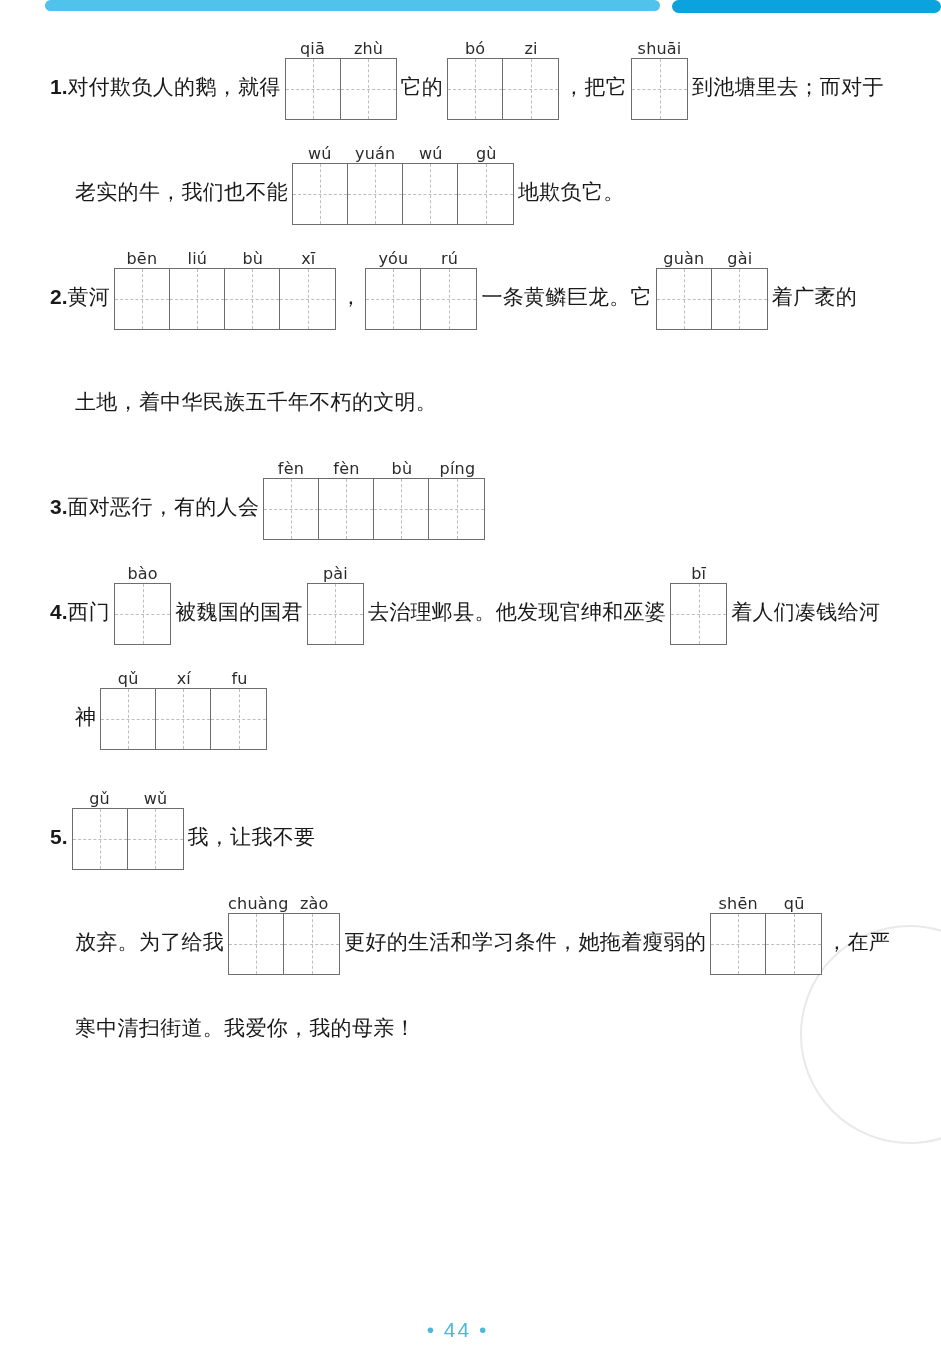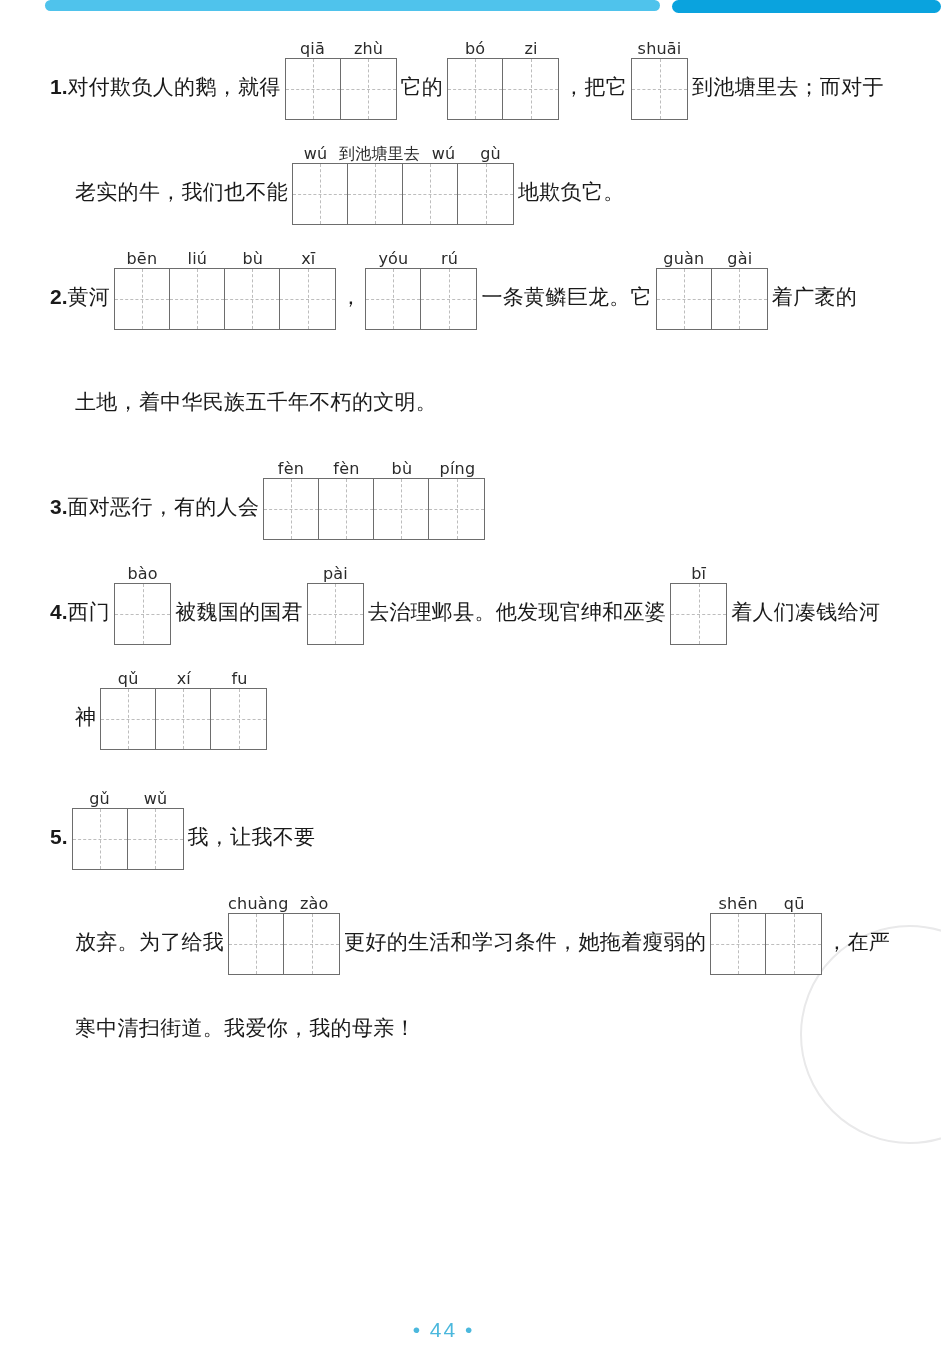--- a/index.html
+++ b/index.html
@@ -139,21 +139,21 @@
     content: "";
     position: absolute;
     top: 50%; left: 0; right: 0;
     height: 0;
     border-top: 1px dashed #bdbdbd;
   }
 
   
   .footer {
     position: absolute;
-    left: 4px; top: 1318px;
+    left: 18px; top: 1318px;
     width: 879px;
     text-align: center;
     font-family: "Liberation Sans", sans-serif;
     font-size: 21px;
     color: #4bb8dd;
     letter-spacing: 2px;
   }
 </style>
 </head>
 <body>
@@ -202,21 +202,21 @@
         </div>
         <span class="txt">到池塘里去；而对于</span>
       </div>
     </div>
     <div class="line" style="top: 123px;">
       <div class="line-inner" style="margin-left: 75px;">
         <span class="txt">老实的牛，我们也不能</span>
         <div class="blank">
           <div class="pinyin-row">
             <span class="pinyin">wú</span>
-            <span class="pinyin">到池塘里去</span>
+            <span class="pinyin">yuán</span>
             <span class="pinyin">wú</span>
             <span class="pinyin">gù</span>
           </div>
           <div class="grid">
             <div class="cell"></div>
             <div class="cell"></div>
             <div class="cell"></div>
             <div class="cell"></div>
           </div>
         </div>

